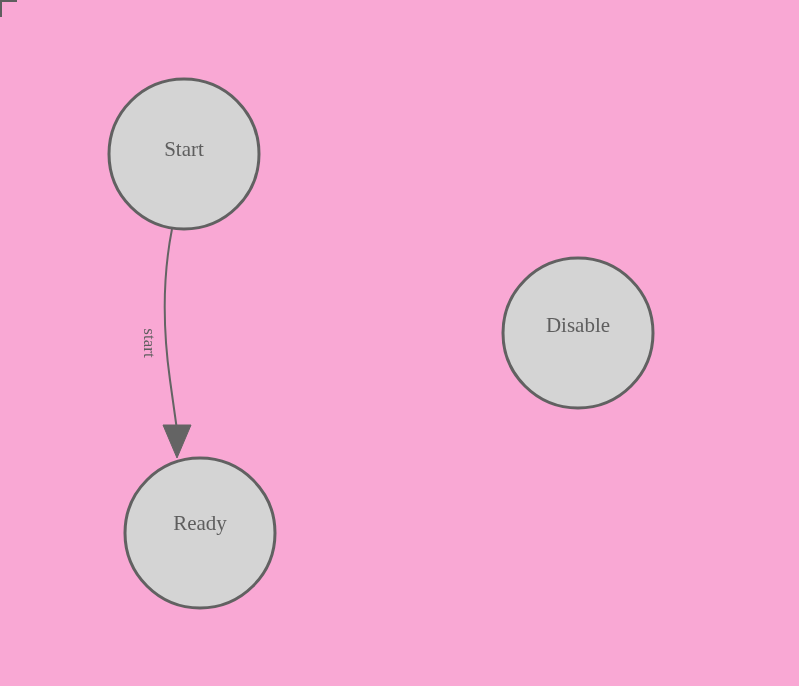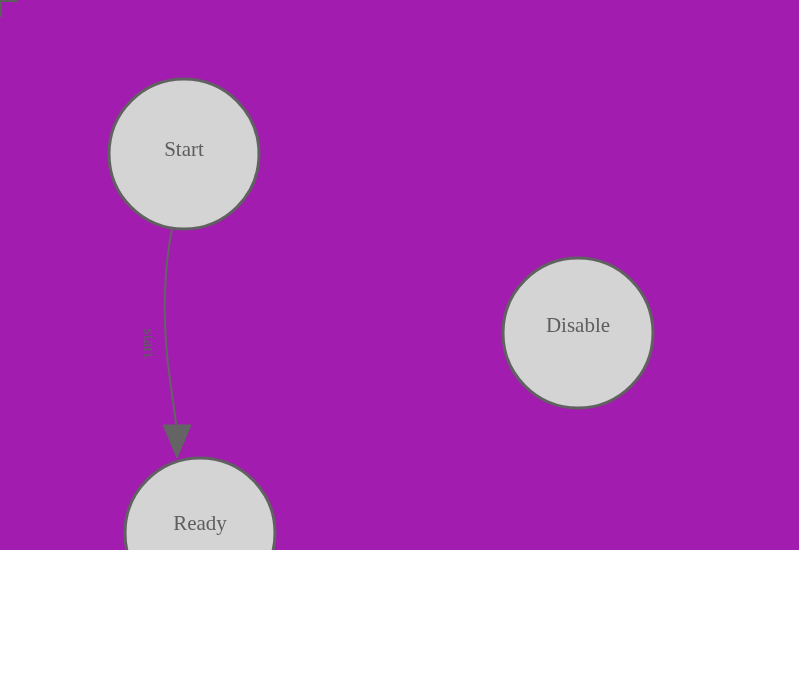--- a/index.html
+++ b/index.html
@@ -3,22 +3,22 @@
 <meta charset="utf-8">
 <style>
   html, body {
     margin: 0;
     padding: 0;
     background: #ffffff;
   }
   #canvas {
     position: relative;
     width: 799px;
-    height: 550px;
-    background: #a21caf;
+    height: 686px;
+    background: #f9a8d4;
     overflow: hidden;
     font-family: "Liberation Serif", "DejaVu Serif", serif;
     text-decoration: underline;
   }
   #diagram-svg {
     position: absolute;
     top: 0;
     left: 0;
     width: 799px;
     height: 686px;

